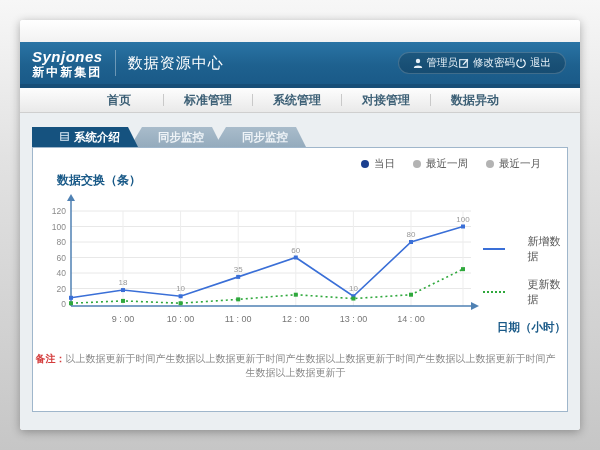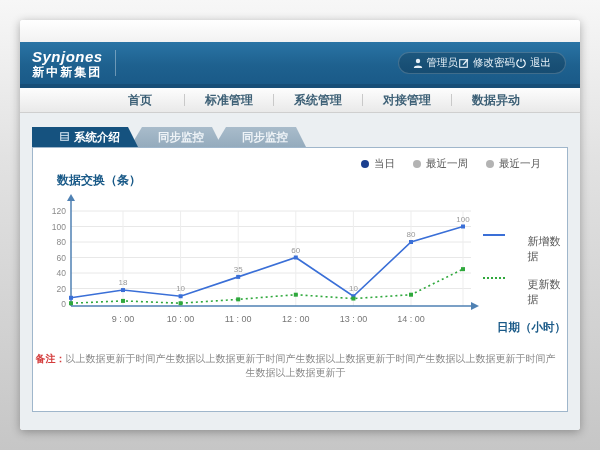--- a/index.html
+++ b/index.html
@@ -23,21 +23,21 @@
   .app-title { color:#fff; font-size:15px; letter-spacing:1px; }
   .user-pill { position:absolute; right:14px; top:50%; transform:translateY(-50%);
     background:rgba(0,0,0,.18); border:1px solid rgba(255,255,255,.18); border-radius:12px;
     display:flex; align-items:center; gap:1px; padding:3px 14px; }
   .user-item { display:flex; align-items:center; gap:4px; color:#e8f1f8; font-size:10.5px; cursor:pointer; }
   .user-item svg { display:block; }
 
   
   .navbar { height:25px; background:linear-gradient(180deg,#fdfdfd,#e9e9e9);
     border-bottom:1px solid #cfcfcf; box-shadow:0 1px 2px rgba(0,0,0,.12);
-    display:flex; align-items:center; padding-left:76px; }
+    display:flex; align-items:center; padding-left:55px; }
   .nav-item { width:88px; text-align:center; font-size:12px; font-weight:bold; color:#3d6076; cursor:pointer; }
   .nav-sep { width:1px; height:12px; background:#c9c9c9; }
 
   
   .content { flex:1; background:#ebeff2; position:relative; }
   .tabs { position:absolute; left:12px; top:14px; height:20px; display:flex; }
   .tab { height:20px; display:flex; align-items:center; gap:5px; font-size:11.5px; font-weight:bold;
     padding:0 18px 0 28px; cursor:pointer; }
   .tab-active { background:#15527f; color:#fff; clip-path:polygon(0 0,calc(100% - 10px) 0,100% 100%,0 100%);
     z-index:3; }
@@ -52,40 +52,41 @@
   .radios { position:absolute; right:26px; top:9px; display:flex; gap:18px; }
   .radio { display:flex; align-items:center; gap:5px; font-size:10.5px; color:#555; cursor:pointer; }
   .radio .dot { width:8px; height:8px; border-radius:50%; background:#b3b3b3; }
   .radio.selected .dot { background:#1b3f8f; }
 
   .chart-title { position:absolute; left:24px; top:24px; font-size:12px; font-weight:bold; color:#1a5a88; }
   #chart-svg { position:absolute; left:10px; top:38px; }
   .xaxis-label { position:absolute; left:464px; top:172px; font-size:11.5px; font-weight:bold; color:#1a5a88; }
 
   .legend { position:absolute; left:450px; top:86px; display:flex; flex-direction:column; gap:13px; }
-  .legend-row { display:flex; align-items:flex-start; gap:23px; font-size:11px; color:#555; }
+  .legend-row { display:flex; align-items:center; gap:23px; font-size:11px; color:#555; }
   .legend-swatch { width:24px; height:0; }
   .legend-swatch.solid { border-top:2px solid #3a6fd7; }
   .legend-swatch.dotted { border-top:2px dotted #2fa83c; }
 
   .note { position:absolute; left:0; right:9px; top:204px; text-align:center; font-size:10px; color:#8a8a8a; }
   .note-label { color:#d43c3c; font-weight:bold; }
 </style>
 </head>
 <body>
 
 <div class="app">
   <div class="topstrip"></div>
 
   <div class="header">
     <div class="logo">
       <span class="logo-en">Synjones</span>
       <span class="logo-cn">新中新集团</span>
     </div>
     <div class="logo-divider"></div>
+    <div class="app-title">数据资源中心</div>
 
     <div class="user-pill">
       <div class="user-item">
         <span>
           <svg width="10" height="10" viewBox="0 0 10 10">
               <circle cx="5" cy="3" r="2.2" fill="#e8f1f8"></circle>
               <path d="M0.8 10 C0.8 6.8 9.2 6.8 9.2 10 Z" fill="#e8f1f8"></path>
             </svg>
         </span>
         <span>管理员</span>

